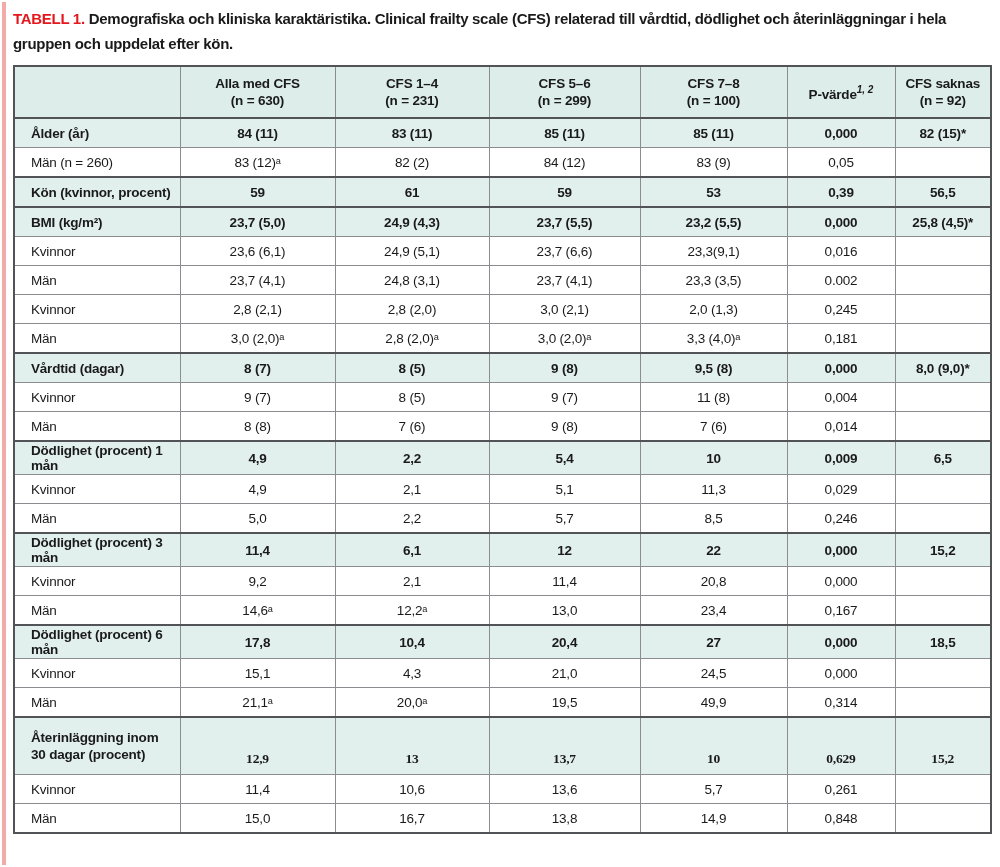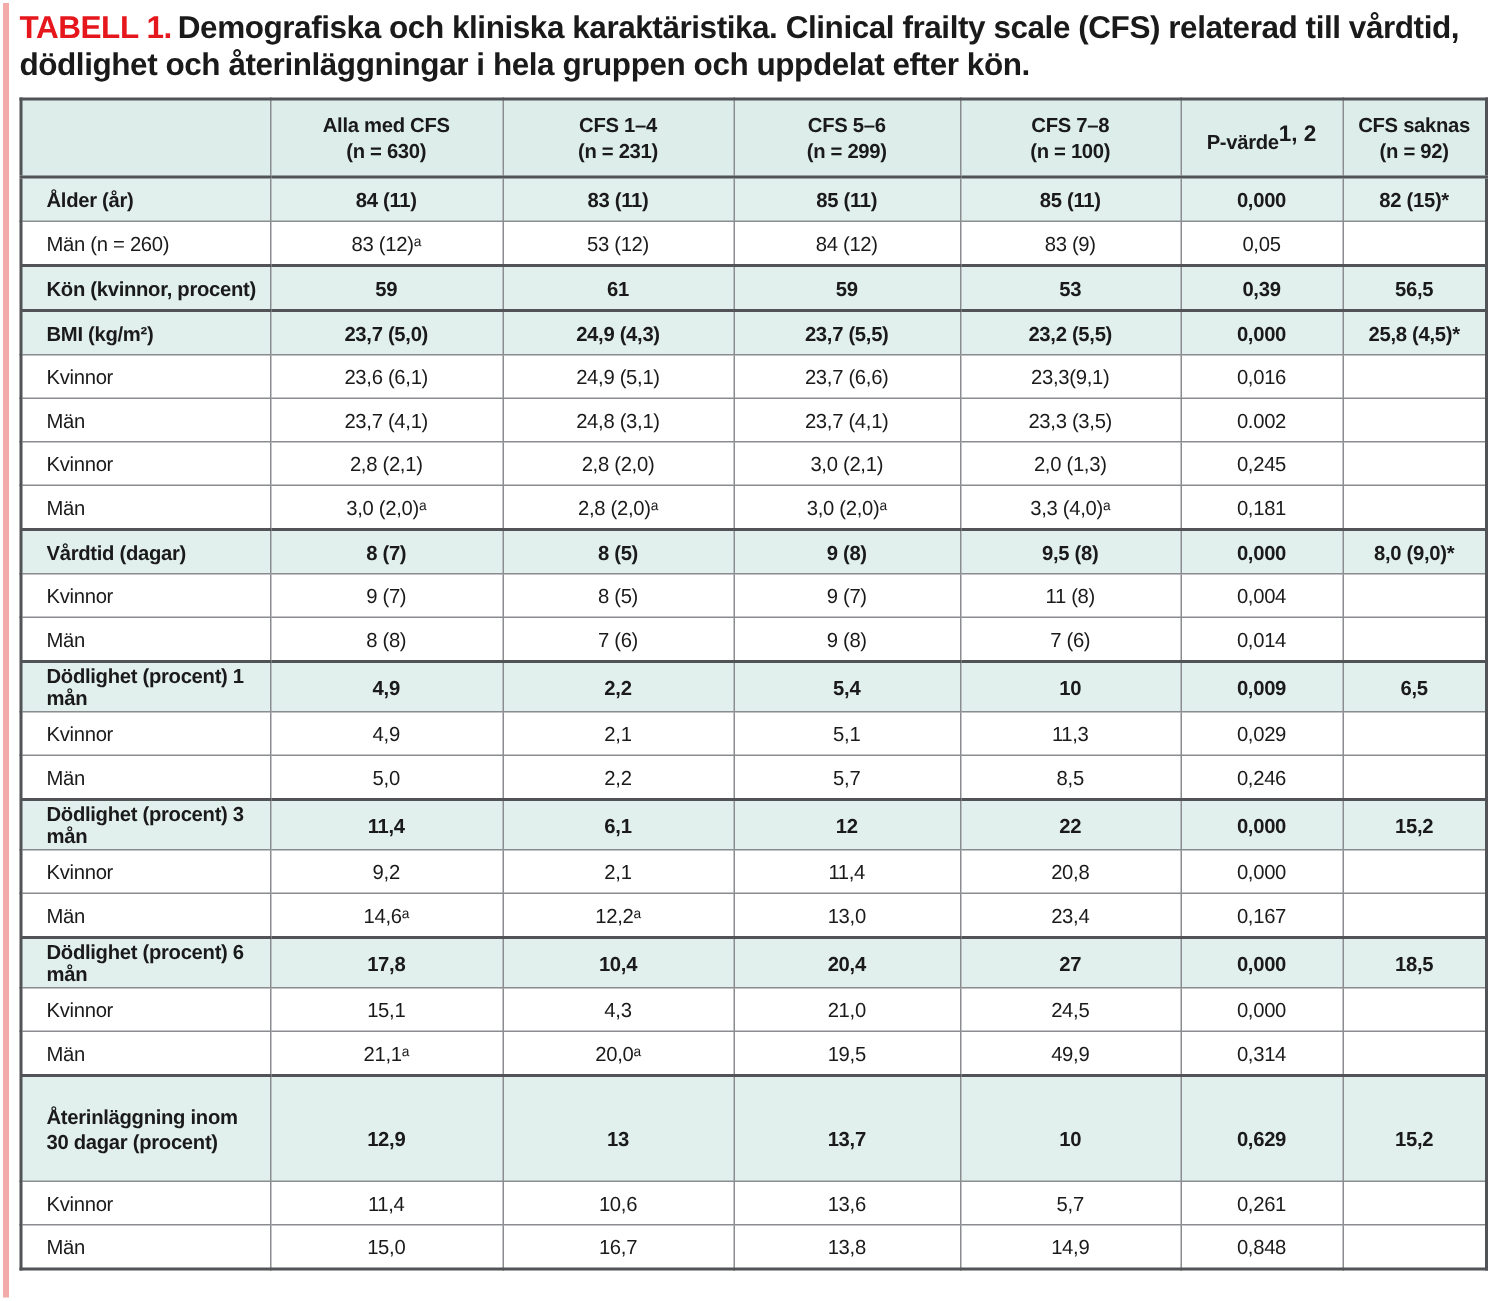--- a/index.html
+++ b/index.html
@@ -23,21 +23,21 @@
     width: 4px;
     height: 863px;
     background: #f2aba9;
   }
   .content {
     margin: 0 10px 0 13px;
     padding-top: 6px;
   }
   .caption {
     margin: 0 0 9px 0;
-    font-size: 21px;
+    font-size: 15px;
     font-weight: bold;
     line-height: 25px;
     letter-spacing: -0.3px;
   }
   .caption .tnum {
     color: #e5171d;
     padding-right: 4px;
   }
   table.data {
     width: 977px;
@@ -52,42 +52,43 @@
     font-weight: bold;
     font-size: 13.5px;
     height: 46px;
     vertical-align: middle;
     text-align: center;
     line-height: 17px;
     border: 1px solid #8a8c8f;
     border-bottom: 2px solid #515356;
     padding: 2px 4px;
   }
-  thead th sup { font-size: 15px; letter-spacing: 0; }
+  thead th sup { font-size: 10px; letter-spacing: 0; font-style: italic; }
   tbody td {
     height: 26px;
     border: 1px solid #8a8c8f;
     padding: 1px 6px;
     text-align: center;
     vertical-align: middle;
     background: #ffffff;
   }
   tbody td.label {
     text-align: left;
     padding-left: 16px;
   }
   tr.cat td {
     background: #e2f0ed;
     font-weight: bold;
     border-top: 2px solid #515356;
   }
   tr.tall td { height: 48px; }
   tr.tall td.val {
     vertical-align: bottom;
-    padding-bottom: 20px;
+    padding-bottom: 7px;
+    font-family: Liberation Serif, serif;
   }
   tr.tall td.label {
     vertical-align: middle;
     line-height: 17px;
   }
 </style>
 </head>
 <body>
 
 <div class="page">
@@ -139,21 +140,21 @@
             <td class="val">84 (11)</td>
             <td class="val">83 (11)</td>
             <td class="val">85 (11)</td>
             <td class="val">85 (11)</td>
             <td class="val">0,000</td>
             <td class="val">82 (15)*</td>
           </tr>
           <tr>
             <td class="label">Män (n = 260)</td>
             <td class="val">83 (12)ᵃ</td>
-            <td class="val">53 (12)</td>
+            <td class="val">82 (2)</td>
             <td class="val">84 (12)</td>
             <td class="val">83 (9)</td>
             <td class="val">0,05</td>
             <td class="val"></td>
           </tr>
           <tr class="cat">
             <td class="label">Kön (kvinnor, procent)</td>
             <td class="val">59</td>
             <td class="val">61</td>
             <td class="val">59</td>

